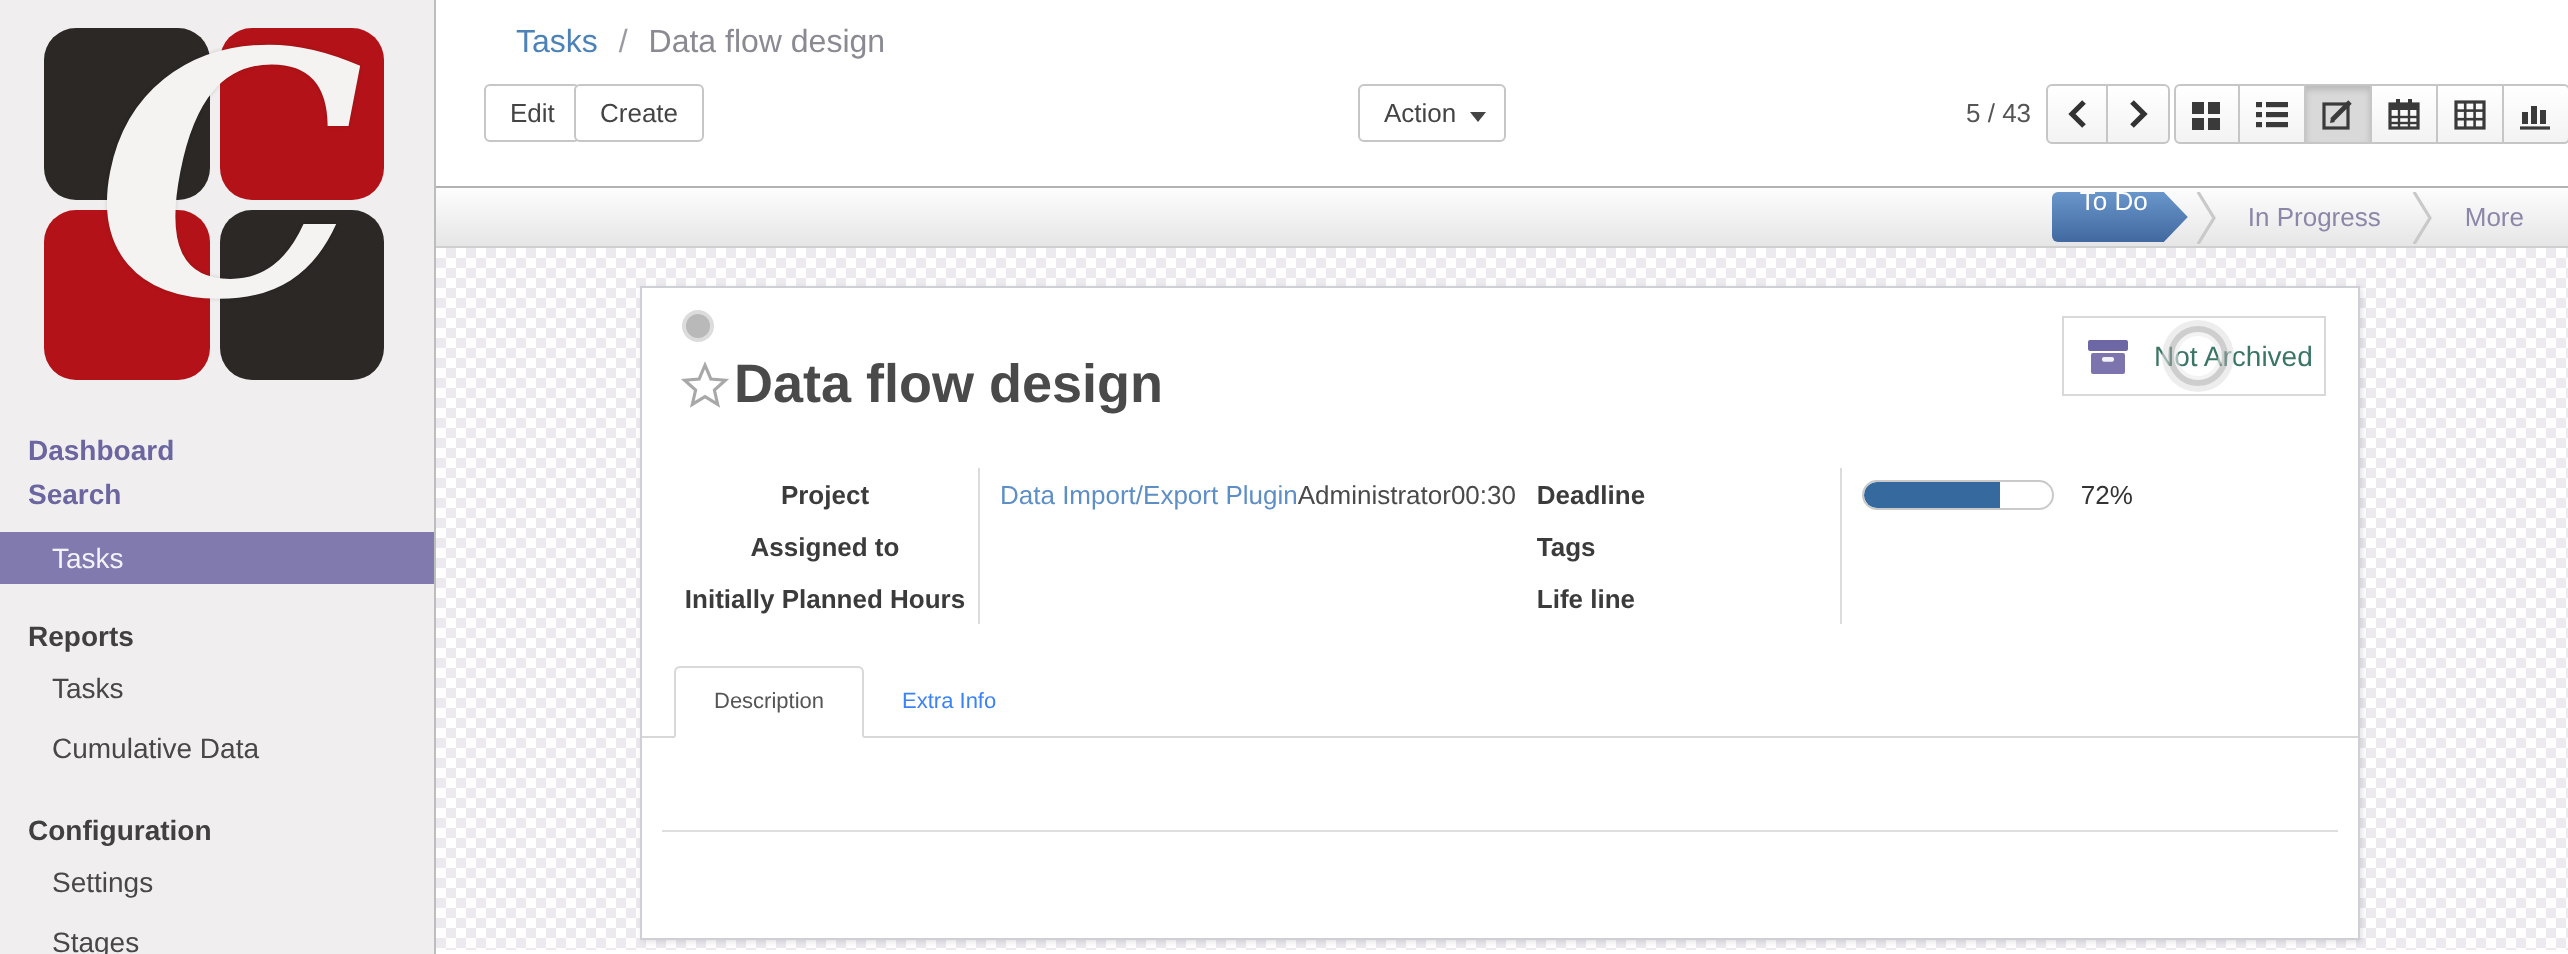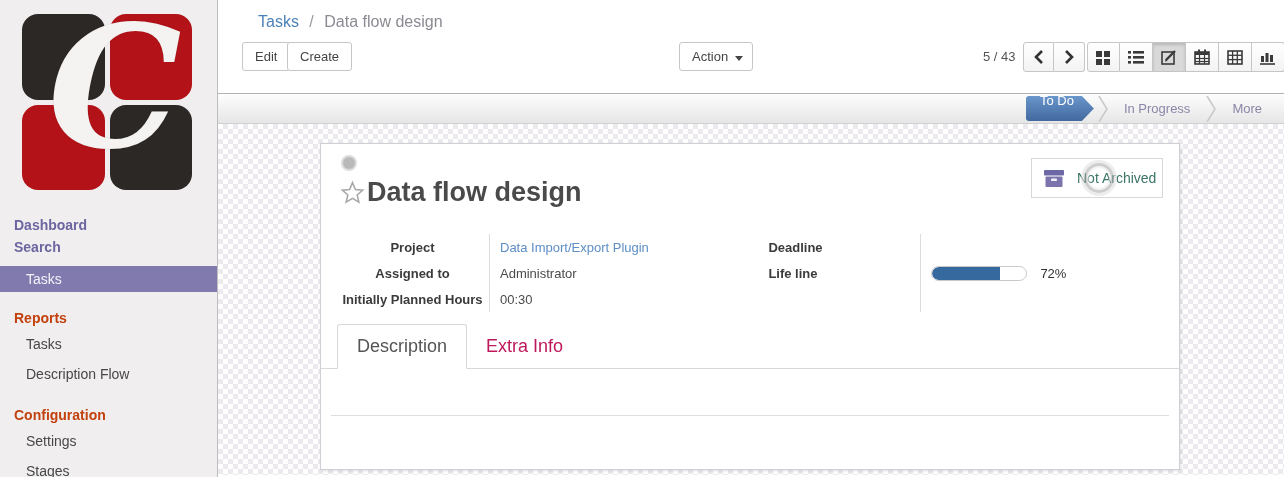--- a/index.html
+++ b/index.html
@@ -11,21 +11,21 @@
   .sidebar { width:218px; height:100%; background:#f0eeef; border-right:1px solid #bdbdbd; flex:0 0 218px; }
   .logo { position:relative; width:170px; height:176px; margin:14px 0 0 22px; }
   .logo-grid { position:absolute; inset:0; display:grid; grid-template-columns:1fr 1fr; grid-template-rows:1fr 1fr; gap:5px; }
   .tile { border-radius:16px; }
   .tile.dark { background:#2b2826; }
   .tile.red { background:#b31318; }
   .logo-letter { position:absolute; top:-26px; left:26px; font-family:"DejaVu Serif", serif; font-style:italic; font-weight:bold; font-size:168px; color:#f4f3f2; line-height:1.2; text-shadow:0 0 2px rgba(0,0,0,0.15); }
   .side-link { padding:3px 14px; font-size:14px; font-weight:bold; color:#6b66a0; cursor:pointer; }
   .side-links { margin-top:24px; }
   .side-selected { margin-top:8px; background:#807aaf; color:#f2f2f8; font-size:14px; padding:5px 14px 5px 26px; cursor:pointer; }
-  .side-section { margin-top:15px; padding:3px 14px; font-size:14px; font-weight:bold; color:#c2410c; }
+  .side-section { margin-top:15px; padding:3px 14px; font-size:14px; font-weight:bold; color:#404040; }
   .side-item { padding:7px 14px 7px 26px; font-size:14px; color:#474747; cursor:pointer; }
 
   
   .main { position:relative; flex:1; height:100%; }
   .main-header { height:93px; background:#fff; }
   .breadcrumb { padding:13px 0 0 40px; font-size:16px; }
   .breadcrumb .bc-link { color:#4d82b8; cursor:pointer; }
   .breadcrumb .bc-sep { color:#9a9aa2; padding:0 6px; }
   .breadcrumb .bc-current { color:#8a8a93; }
   .toolbar { position:relative; height:40px; margin-top:11px;padding-left:12px; }
@@ -64,36 +64,36 @@
   .form-title { font-size:27px; font-weight:bold; color:#4a4a4a; }
   .archive-btn { position:absolute; right:16px; top:14px; width:132px; height:40px; background:#fff; border:1px solid #d8d8d8; display:flex; align-items:center; padding-left:11px; cursor:pointer; }
   .archive-label { font-size:14px; color:#3a7565; margin-left:12px; }
   .archive-ring { position:absolute; left:52px; top:4px; width:30px; height:30px; border-radius:50%; border:3px solid rgba(165,165,165,0.55); box-shadow:0 0 0 3px rgba(225,225,225,0.6), inset 0 0 0 2px rgba(235,235,235,0.6); pointer-events:none; }
 
   .fields { position:absolute; top:90px; left:15px; right:15px; display:flex; }
   .fgroup { display:flex; }
   .fgroup-left { width:432px; }
   .fgroup-right { width:398px; margin-left:3px; }
   .fcol-labels { display:flex; flex-direction:column; }
-  .fcol-values { display:flex; flex-direction:column; border-left:1px solid #dcdcdc; padding-left:10px; flex:1; }
+  .fcol-values { display:flex; flex-direction:row; border-left:1px solid #dcdcdc; padding-left:10px; flex:1; }
   .fgroup-left .fcol-labels { width:153px;align-items:center; }
   .fgroup-right .fcol-labels { width:152px; }
   .frow { height:26px; display:flex; align-items:center; font-size:13px; }
   .flabel { font-weight:bold; color:#3b3b3b; }
   .fvalue { color:#4a4a4a; }
   .fvalue.link { color:#5d8ec6; cursor:pointer; }
   .progress-wrap { display:flex; align-items:center; }
   .progress { width:96px; height:15px; border:1px solid #c9c9c9; border-radius:8px; background:#fff; overflow:hidden; }
   .progress-fill { height:100%; background:#36699e; border-radius:8px 0 0 8px; }
   .progress-text { margin-left:13px; font-size:13px; color:#333; }
 
   .tabs { position:absolute; left:0; right:0; top:186px; height:39px; border-bottom:1px solid #d8d8d8; display:flex; align-items:flex-end; padding-left:16px; }
-  .tab { font-size:18px; padding:11px 19px; cursor:pointer; }
+  .tab { font-size:11px; padding:11px 19px; cursor:pointer; }
   .tab.active { background:#fff; border:1px solid #d8d8d8; border-bottom:1px solid #fff; border-radius:3px 3px 0 0; color:#555; margin-bottom:-1px; }
-  .tab.inactive { color:#be185d; }
+  .tab.inactive { color:#3b82f6; }
   .tab-divider { position:absolute; left:10px; right:10px; top:271px; border-top:1px solid #dedede; }
 </style>
 </head>
 <body>
 
 <div class="app">
 
   <div class="sidebar">
     <div class="logo">
       <div class="logo-grid">
@@ -104,21 +104,21 @@
       </div>
       <div class="logo-letter">C</div>
     </div>
     <div class="side-links">
       <div class="side-link">Dashboard</div>
       <div class="side-link">Search</div>
     </div>
     <div class="side-selected">Tasks</div>
     <div class="side-section">Reports</div>
     <div class="side-item">Tasks</div>
-    <div class="side-item">Description Flow</div>
+    <div class="side-item">Cumulative Data</div>
     <div class="side-section">Configuration</div>
     <div class="side-item">Settings</div>
     <div class="side-item">Stages</div>
 
   </div>
 
   <div class="main">
     <div class="main-header">
       <div class="breadcrumb">
         <span class="bc-link">Tasks</span>
@@ -246,20 +246,21 @@
             </div>
             <div class="fcol-values">
               <div class="frow fvalue link">Data Import/Export Plugin</div>
               <div class="frow fvalue">Administrator</div>
               <div class="frow fvalue">00:30</div>
             </div>
           </div>
           <div class="fgroup fgroup-right">
             <div class="fcol-labels">
               <div class="frow flabel">Deadline</div>
+              <div class="frow flabel">Tags</div>
               <div class="frow flabel">Life line</div>
             </div>
             <div class="fcol-values">
               <div class="frow fvalue"></div>
               <div class="frow">
                 <div class="progress-wrap">
                   <div class="progress">
                       <div class="progress-fill" style="width: 72%;"></div>
                     </div>
                   <span class="progress-text">72%</span>

